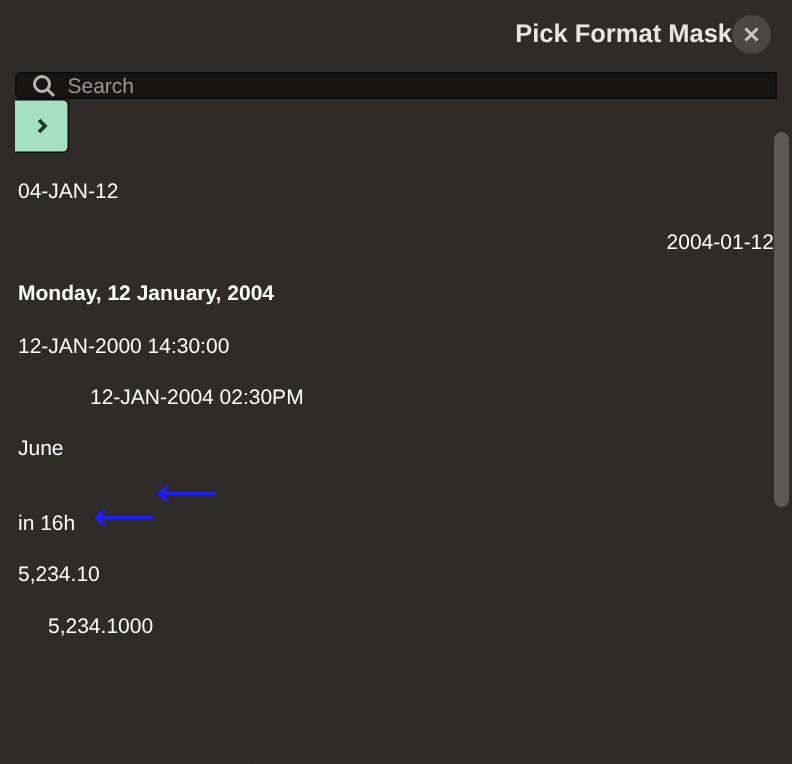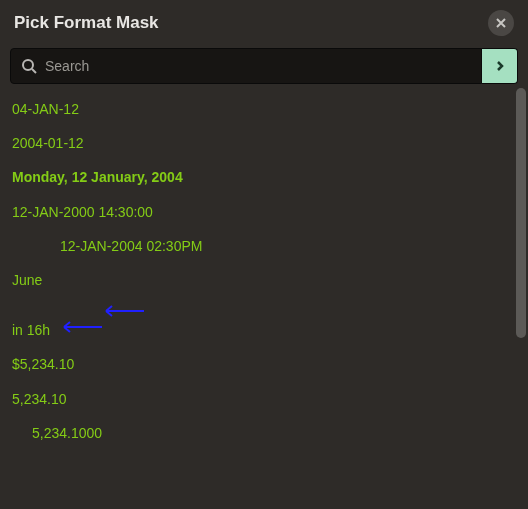--- a/index.html
+++ b/index.html
@@ -19,21 +19,21 @@
       background: #2e2b28;
       width: 100%;
       height: 100%;
       display: flex;
       flex-direction: column;
       position: relative;
     }
     .header {
       display: flex;
       align-items: center;
-      justify-content: space-between;
+      justify-content: flex-end;
       padding: 10px 14px 8px 14px;
     }
     .title {
       color: #e8e6e3;
       font-size: 17px;
       font-weight: 600;
     }
     .close-btn {
       width: 26px;
       height: 26px;
@@ -49,20 +49,21 @@
       width: 14px;
       height: 14px;
       stroke: #c8c6c3;
       stroke-width: 2;
       fill: none;
     }
     .search-row {
       display: flex;
       padding: 4px 10px 8px 10px;
       gap: 0;
+      flex-direction: column;
     }
     .search-box {
       flex: 1;
       background: #171513;
       border: 1px solid #0a0a0a;
       border-radius: 4px 0 0 4px;
       height: 36px;
       display: flex;
       align-items: center;
       padding: 0 10px;
@@ -107,21 +108,21 @@
     }
     .list-wrap {
       flex: 1;
       overflow: hidden;
       position: relative;
     }
     .list {
       padding: 0 0 6px 0;
     }
     .list-item {
-      color: #84cc16;
+      color: #ffffff;
       font-size: 14px;
       padding: 8px 12px;
       cursor: pointer;
       line-height: 1.3;
     }
     .item-highlight {
       display: inline;
       background: rgba(230, 184, 74, 0.35);
     }
     .scrollbar {
@@ -168,32 +169,31 @@
     <button class="search-go">
       <svg viewBox="0 0 12 12">
         <path d="M4 2 L8 6 L4 10"></path>
       </svg>
     </button>
   </div>
 
   <div class="list-wrap">
     <div class="list" id="format-list">
         <div class="list-item" style="position: relative;"><span>04-JAN-12</span></div>
-        <div class="list-item" style="position: relative;"><span>2004-01-12</span></div>
+        <div class="list-item" style="position: relative; text-align: right;"><span>2004-01-12</span></div>
         <div class="list-item" style="position: relative; font-weight: bold;"><span>Monday, 12 January, 2004</span></div>
         <div class="list-item" style="position: relative;"><span>12-JAN-2000 14:30:00</span></div>
         <div class="list-item" style="position: relative; margin-left: 48px;"><span>12-JAN-2004 02:30PM</span></div>
         <div class="list-item" style="position: relative;"><span>June</span></div>
         <div class="list-item" style="position: relative;"><div class="arrow-annot" style="left: 100px; top: 6px;"><svg class="arrow-svg" width="46" height="16" viewBox="0 0 46 16">
               <path d="M44 8 L6 8 M6 8 L12 3 M6 8 L12 13"></path>
             </svg></div></div>
         <div class="list-item" style="position: relative;"><span>in 16h</span><div class="arrow-annot" style="left: 58px; top: 6px;"><svg class="arrow-svg" width="46" height="16" viewBox="0 0 46 16">
               <path d="M44 8 L6 8 M6 8 L12 3 M6 8 L12 13"></path>
             </svg></div></div>
-        <div class="list-item" style="position: relative;"><span>$5,234.10</span></div>
         <div class="list-item" style="position: relative;"><span>5,234.10</span></div>
         <div class="list-item" style="position: relative; margin-left: 20px;"><span>5,234.1000</span></div>
       </div>
   </div>
 
   <div class="scrollbar"></div>
 
 </div>
 
 </body></html>

